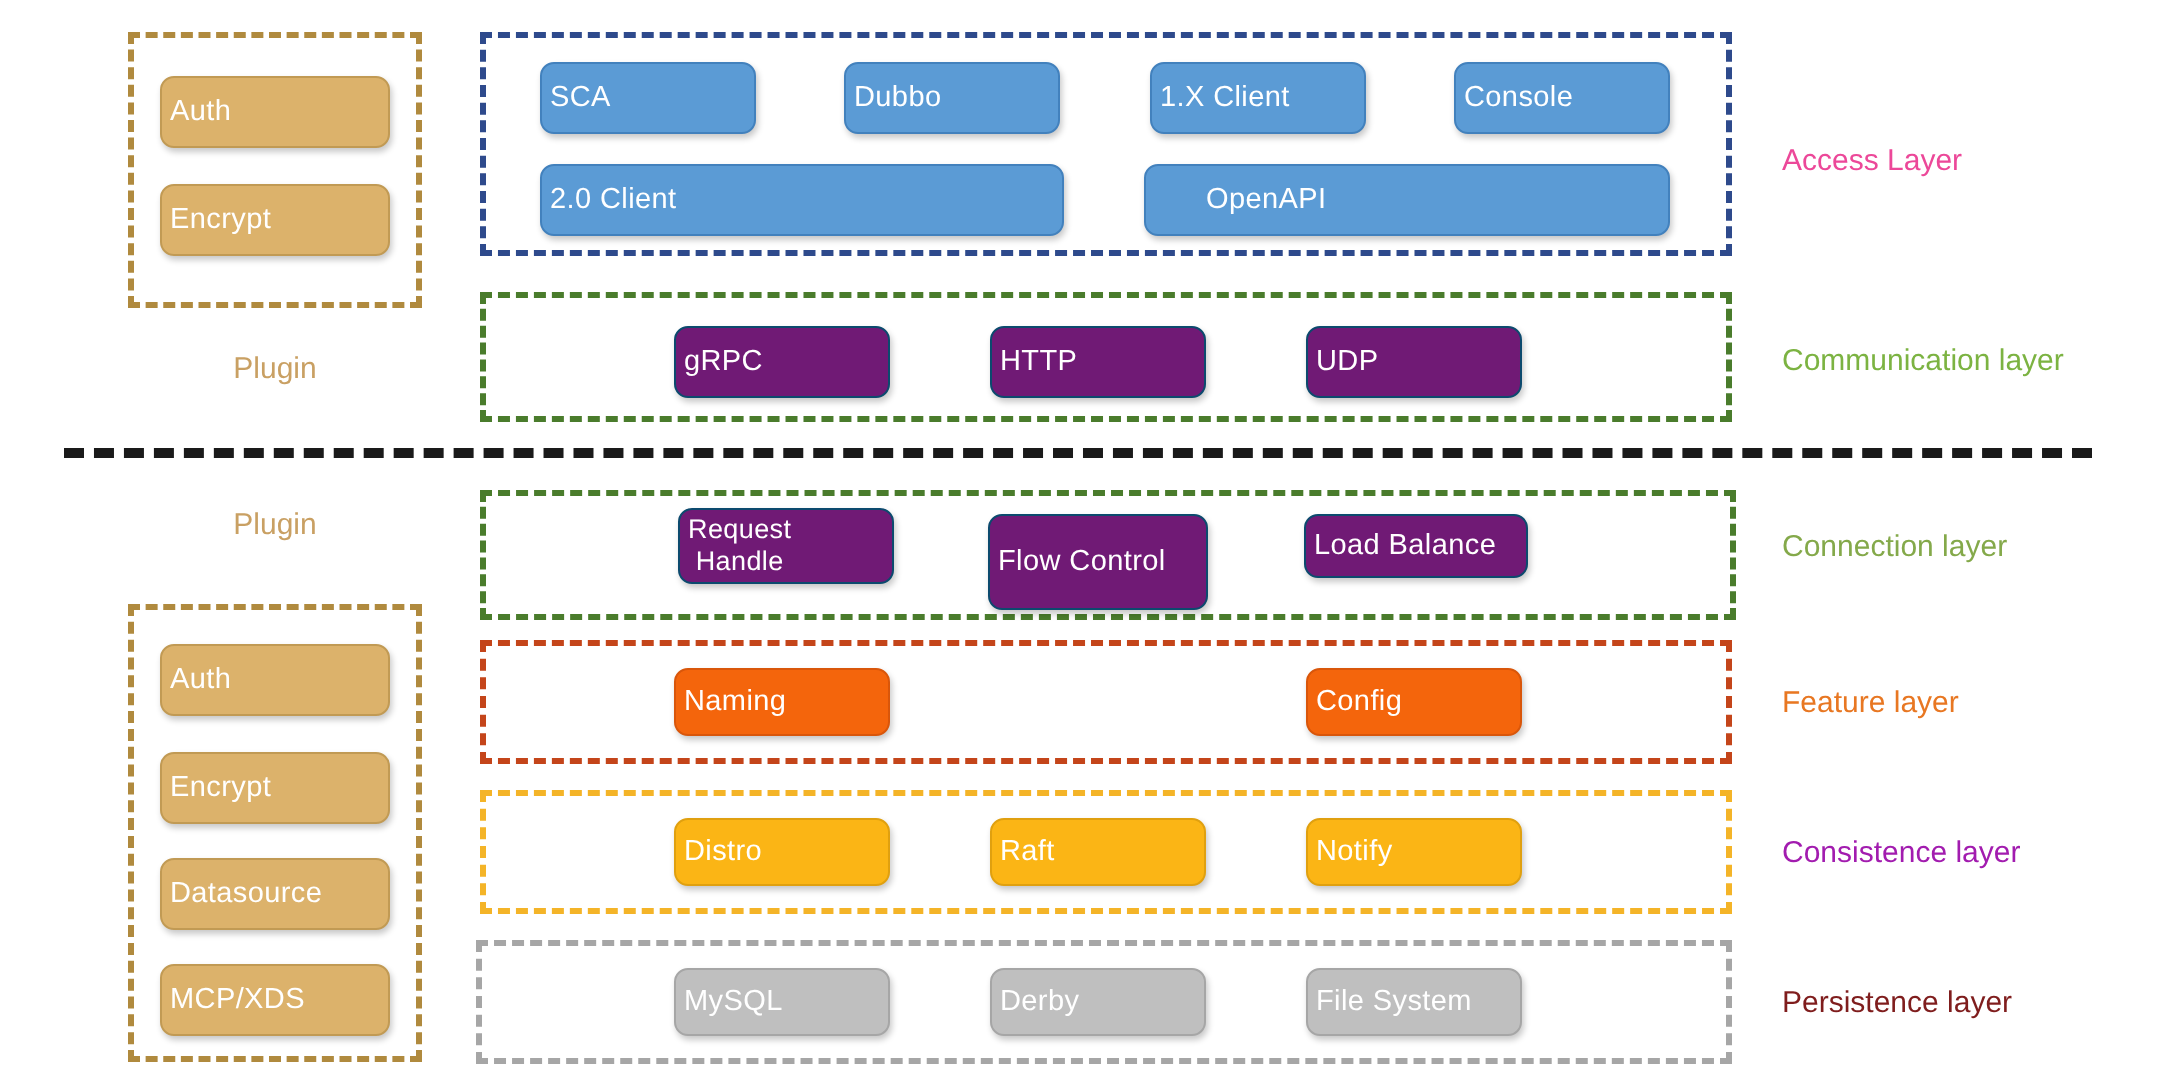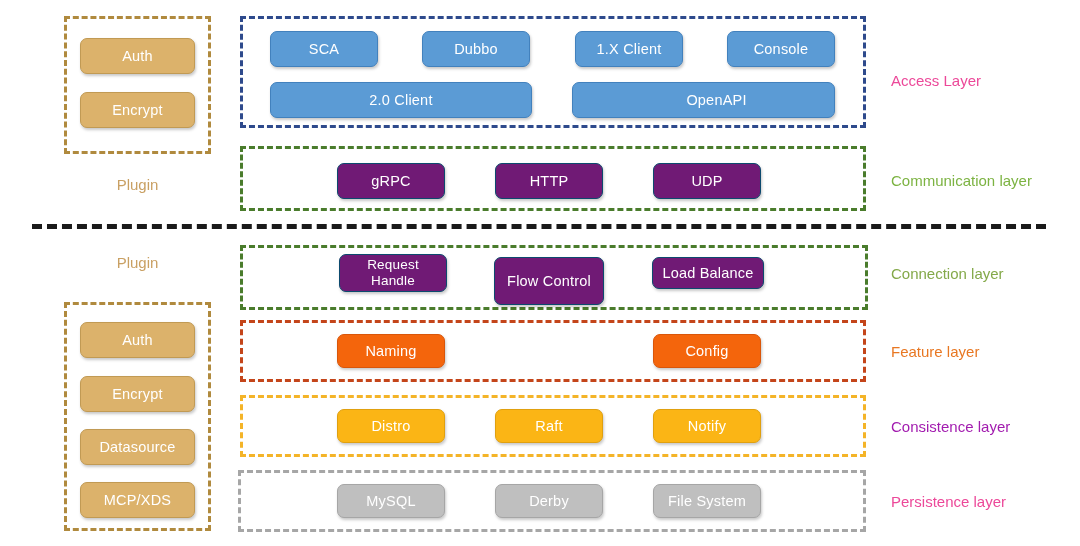--- a/index.html
+++ b/index.html
@@ -23,21 +23,21 @@
   .g-orange { border-color: #C4451A; }
   .g-amber  { border-color: #F4B428; }
   .g-gray   { border-color: #A6A6A6; }
   .g-tan    { border-color: #B08A3E; }
 
   
   .node {
     position: absolute;
     display: flex;
     align-items: center;
-    justify-content: center;
+    justify-content: flex-start;
     text-align: center;
     border-radius: 7px;
     color: #ffffff;
     font-size: 14.5px;
     line-height: 1.15;
     letter-spacing: .2px;
     box-shadow: 1px 2px 3px rgba(0,0,0,.22);
     user-select: none;
     padding: 2px 4px;
   }
@@ -52,21 +52,21 @@
   .layer-label {
     position: absolute;
     font-size: 15px;
     white-space: nowrap;
   }
   .l-blue   { color: #ec4899; }
   .l-green  { color: #7CB342; }
   .l-green2 { color: #84A94A; }
   .l-orange { color: #E87722; }
   .l-amber  { color: #a21caf; }
-  .l-gray   { color: #ec4899; text-align: right; }
+  .l-gray   { color: #7f1d1d; text-align: right; }
 
   
   .plugin-caption {
     position: absolute;
     font-size: 15px;
     color: #C9A063;
     white-space: nowrap;
     text-align: center;
   }
 

